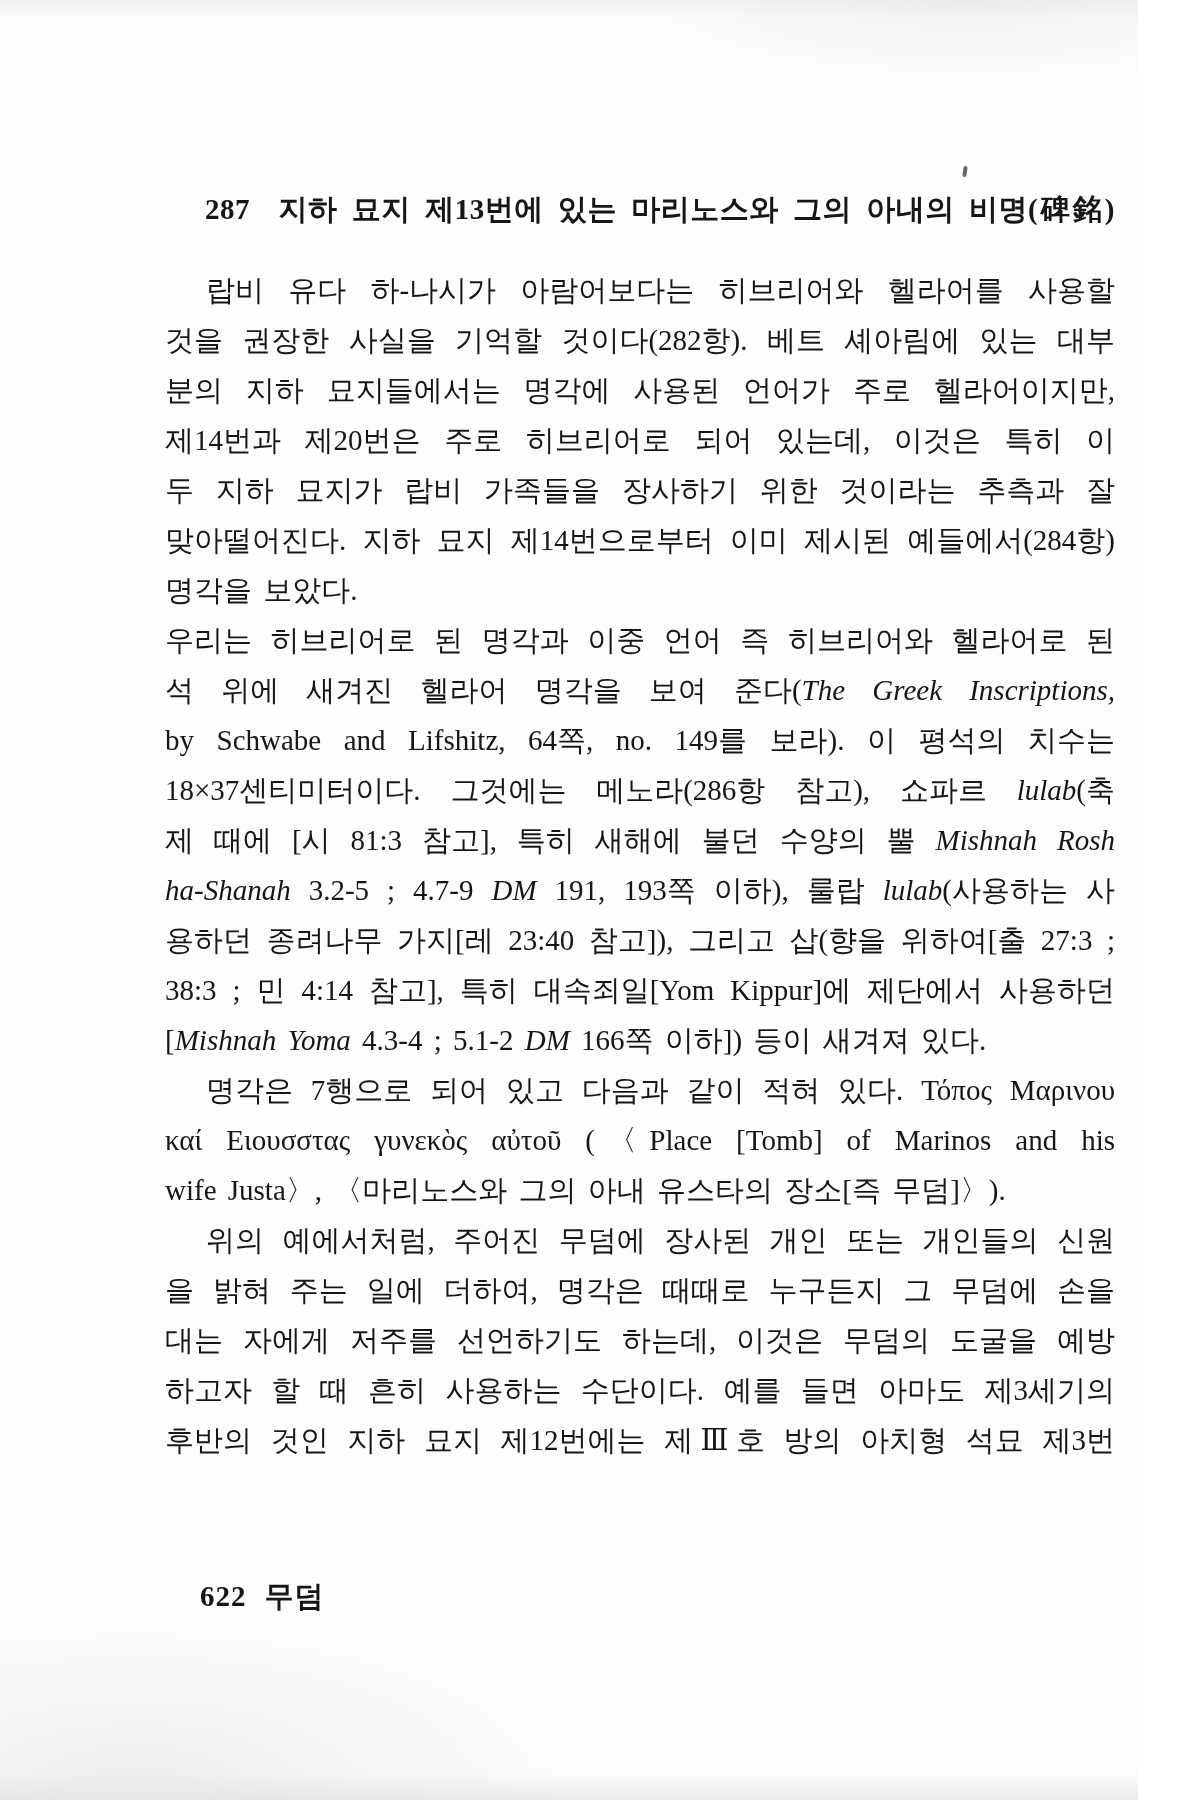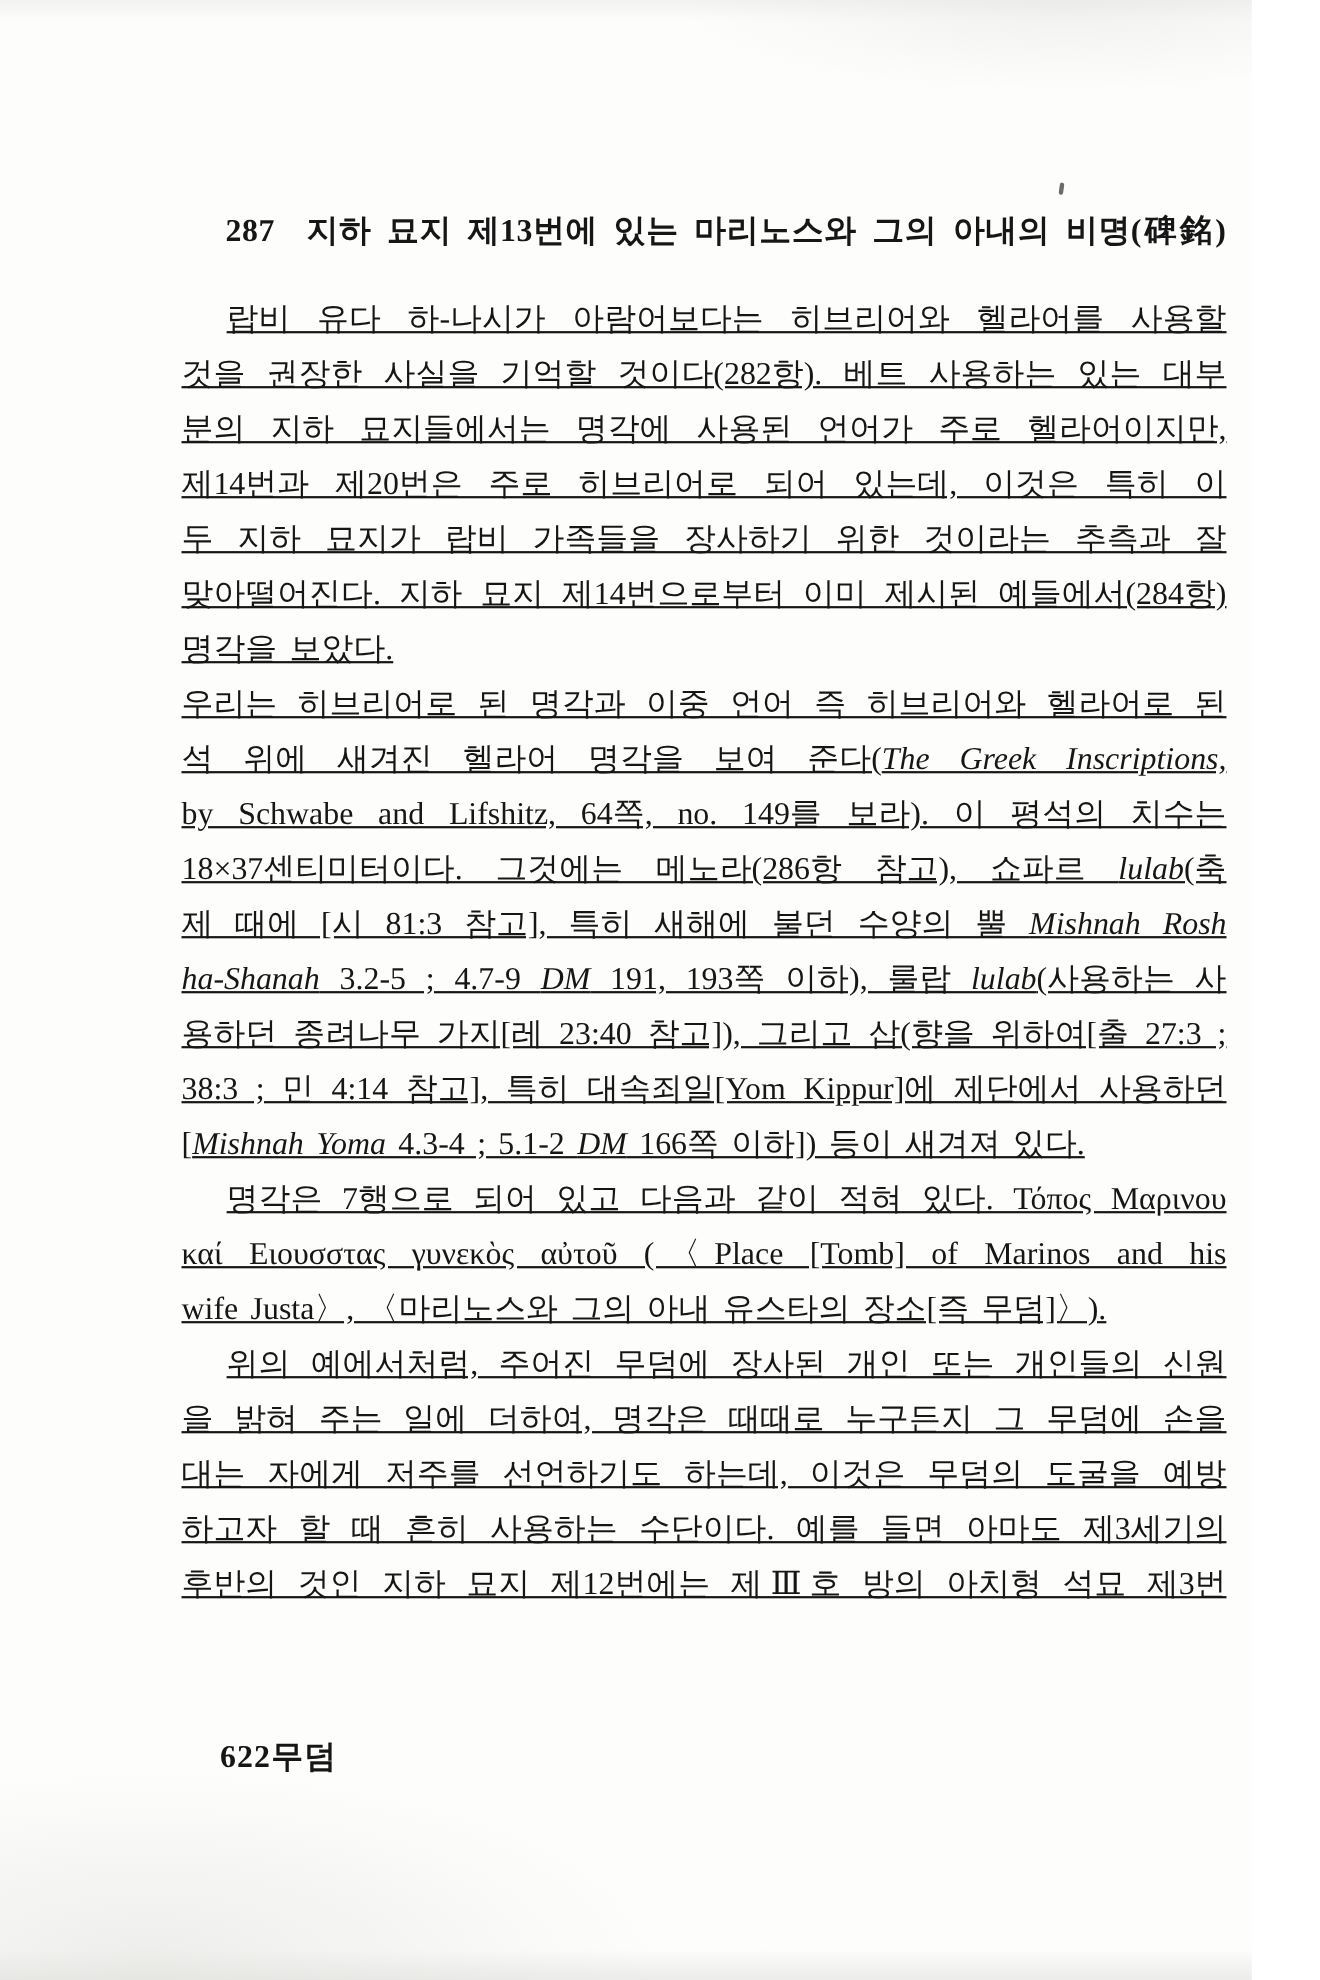--- a/index.html
+++ b/index.html
@@ -22,54 +22,53 @@
     padding-left:40px; box-sizing:border-box;
     text-align:justify; text-align-last:justify;
     word-spacing:4px;
     white-space:normal;
   }
 
   .body-text {
     position:absolute; left:165px; top:265px; width:950px;
     font-size:29px; line-height:50px;
     word-spacing:4px;
-    text-decoration:underline;
   }
   .para { margin:0; }
   .line { width:100%; }
   .line.j { text-align:justify; text-align-last:justify; }
   .line.first { padding-left:41px; box-sizing:border-box; }
   .it { font-style:italic; }
 
   .footer {
     position:absolute; left:200px; top:1577px;
     font-size:29px; font-weight:600; letter-spacing:1px;
   }
-  .footer .num { }
+  .footer .num { margin-right:18px; }
 
   .scan-mark {
     position:absolute; left:963px; top:166px;
     width:4px; height:11px;
     background:#3a3a3a; opacity:0.75;
     border-radius:2px; transform:rotate(8deg);
   }
 </style>
 </head>
 <body>
 
 <div class="page">
 
   <div class="scan-mark"></div>
 
   <div class="title">287&nbsp; 지하 묘지 제13번에 있는 마리노스와 그의 아내의 비명(碑銘)</div>
 
   <div class="body-text">
       <div class="para">
         <div class="line j first"><span>랍비 유다 하-나시가 아람어보다는 히브리어와 헬라어를 사용할</span></div>
-        <div class="line j"><span>것을 권장한 사실을 기억할 것이다(282항). 베트 사용하는 있는 대부</span></div>
+        <div class="line j"><span>것을 권장한 사실을 기억할 것이다(282항). 베트 셰아림에 있는 대부</span></div>
         <div class="line j"><span>분의 지하 묘지들에서는 명각에 사용된 언어가 주로 헬라어이지만,</span></div>
         <div class="line j"><span>제14번과 제20번은 주로 히브리어로 되어 있는데, 이것은 특히 이</span></div>
         <div class="line j"><span>두 지하 묘지가 랍비 가족들을 장사하기 위한 것이라는 추측과 잘</span></div>
         <div class="line j"><span>맞아떨어진다. 지하 묘지 제14번으로부터 이미 제시된 예들에서(284항)</span></div>
         <div class="line"><span>명각을 보았다.</span></div>
         <div class="line j"><span>우리는 히브리어로 된 명각과 이중 언어 즉 히브리어와 헬라어로 된</span></div>
       </div>
       <div class="para">
         <div class="line j"><span>석 위에 새겨진 헬라어 명각을 보여 준다(</span><span class="it">The Greek Inscriptions,</span></div>
         <div class="line j"><span>by Schwabe and Lifshitz, 64쪽, no. 149를 보라). 이 평석의 치수는</span></div>

